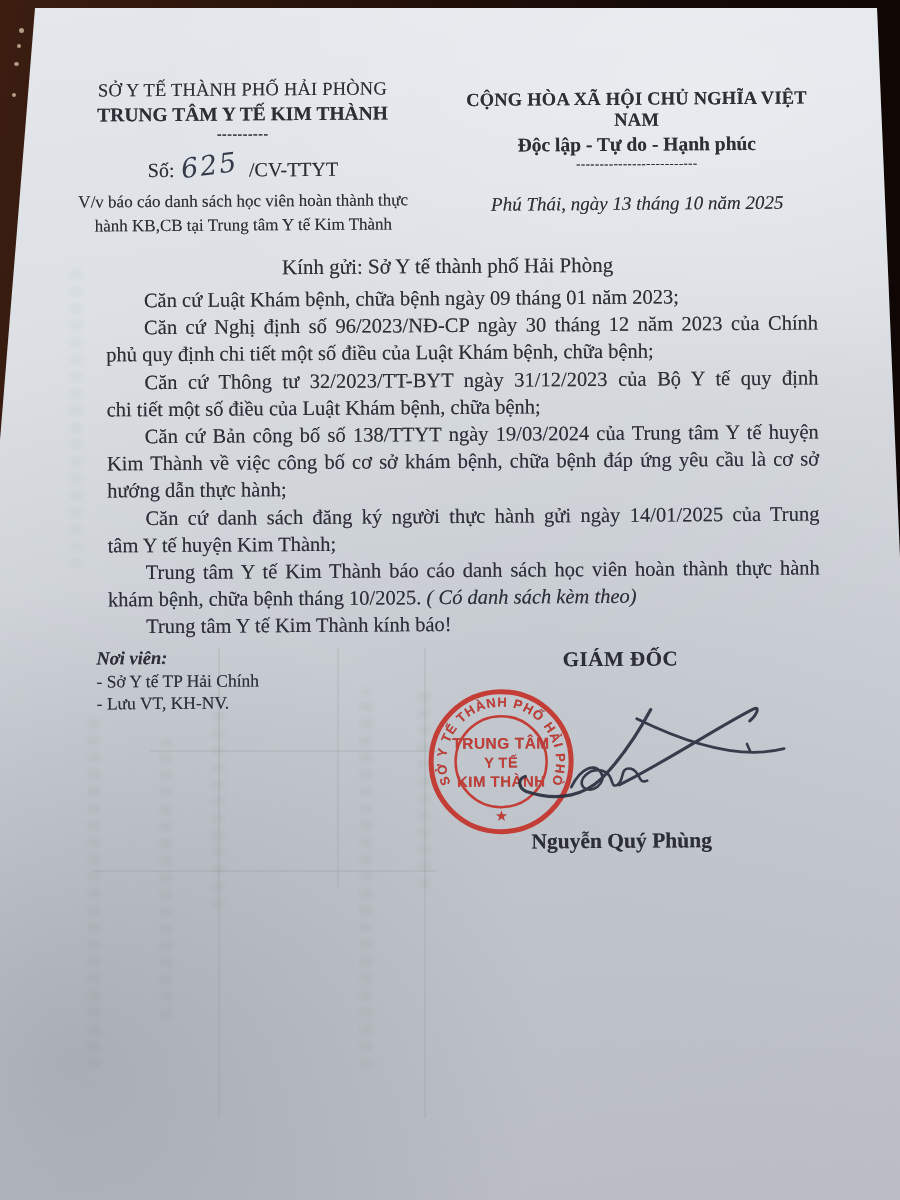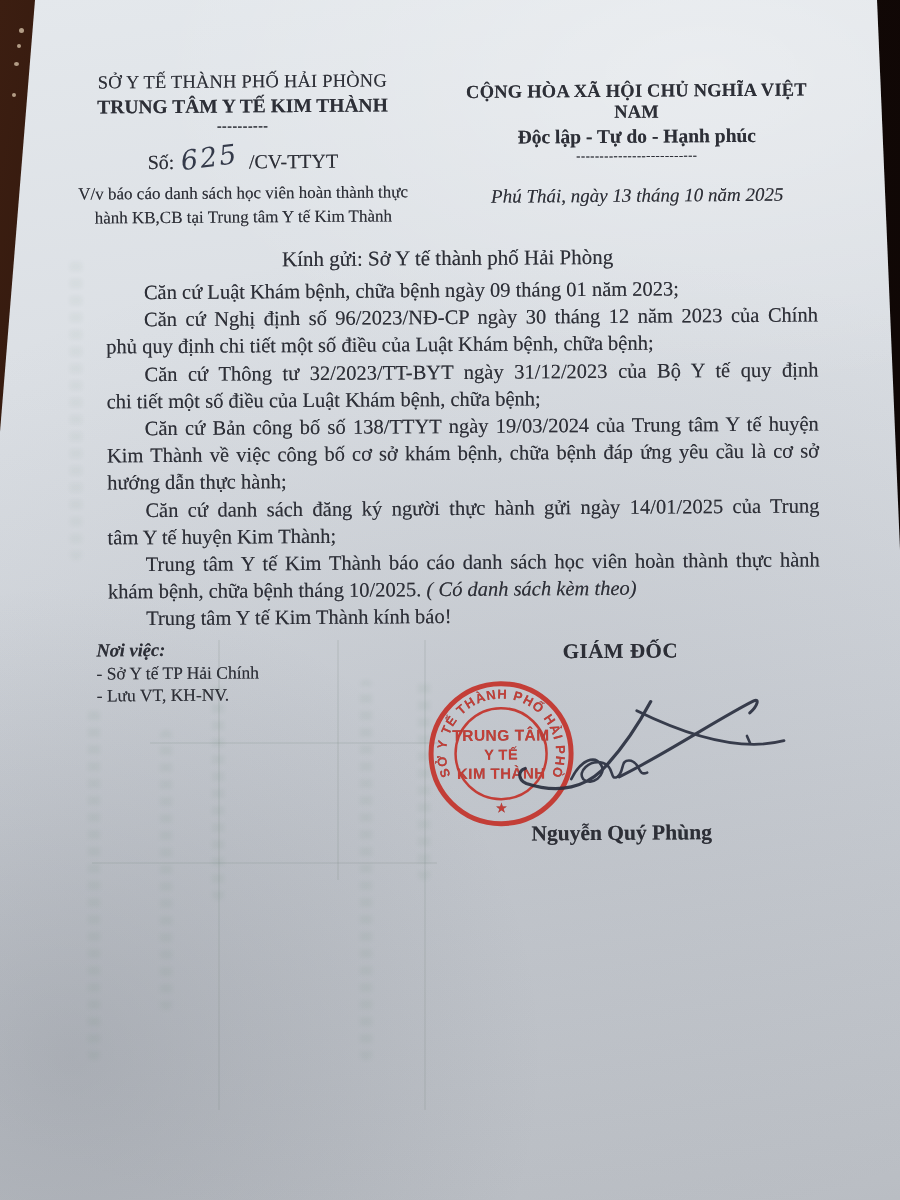--- a/index.html
+++ b/index.html
@@ -11,20 +11,21 @@
   .photo{position:absolute;inset:0;}
   
   .paper{
     position:absolute;inset:0;
     clip-path:polygon(35px 0, 877px 0, 900px 550px, 900px 1200px, 0 1200px, 0 432px);
     background:
       radial-gradient(900px 520px at 78% 6%, rgba(255,255,255,.30), transparent 62%),
       radial-gradient(760px 760px at 8% 88%, rgba(85,90,100,.22), transparent 62%),
       radial-gradient(1100px 700px at 55% 62%, rgba(120,126,136,.14), transparent 72%),
       linear-gradient(173deg,#e4e8ec 0%,#dbdfe4 30%,#cdd1d7 62%,#b9bdc3 100%);
+    margin-top: 8px;
   }
   .speck{position:absolute;border-radius:50%;background:#c8b49b;opacity:.85;}
   
   .bleed{position:absolute;inset:0;pointer-events:none;}
   .bleed .strip{
     position:absolute;height:12px;border-radius:5px;
     transform:rotate(-90deg);transform-origin:left top;
     background:repeating-linear-gradient(90deg, rgba(85,125,100,.55) 0 9px, transparent 9px 17px);
     filter:blur(2px);opacity:.13;
   }
@@ -128,21 +129,21 @@
         <div class="line ind j">Căn cứ danh sách đăng ký người thực hành gửi ngày 14/01/2025 của Trung</div>
         <div class="line">tâm Y tế huyện Kim Thành;</div>
         <div class="line ind j">Trung tâm Y tế Kim Thành báo cáo danh sách học viên hoàn thành thực hành</div>
         <div class="line">
           <span>khám bệnh, chữa bệnh tháng 10/2025. </span><span class="note-italic">( Có danh sách kèm theo)</span>
         </div>
         <div class="line ind">Trung tâm Y tế Kim Thành kính báo!</div>
       </div>
 
       <div class="recipients">
-        <div class="label">Nơi việc:</div>
+        <div class="label">Nơi viên:</div>
         <div>- Sở Y tế TP Hải Chính</div>
         <div>- Lưu VT, KH-NV.</div>
       </div>
 
       <div class="sign-title">GIÁM ĐỐC</div>
 
       <svg class="stamp" width="152" height="152" viewBox="0 0 152 152">
         <circle cx="76" cy="76" r="70" fill="none" stroke="#c4342c" stroke-width="5"></circle>
         <circle cx="76" cy="76" r="45.5" fill="none" stroke="#c4342c" stroke-width="2.5"></circle>
         <defs>

